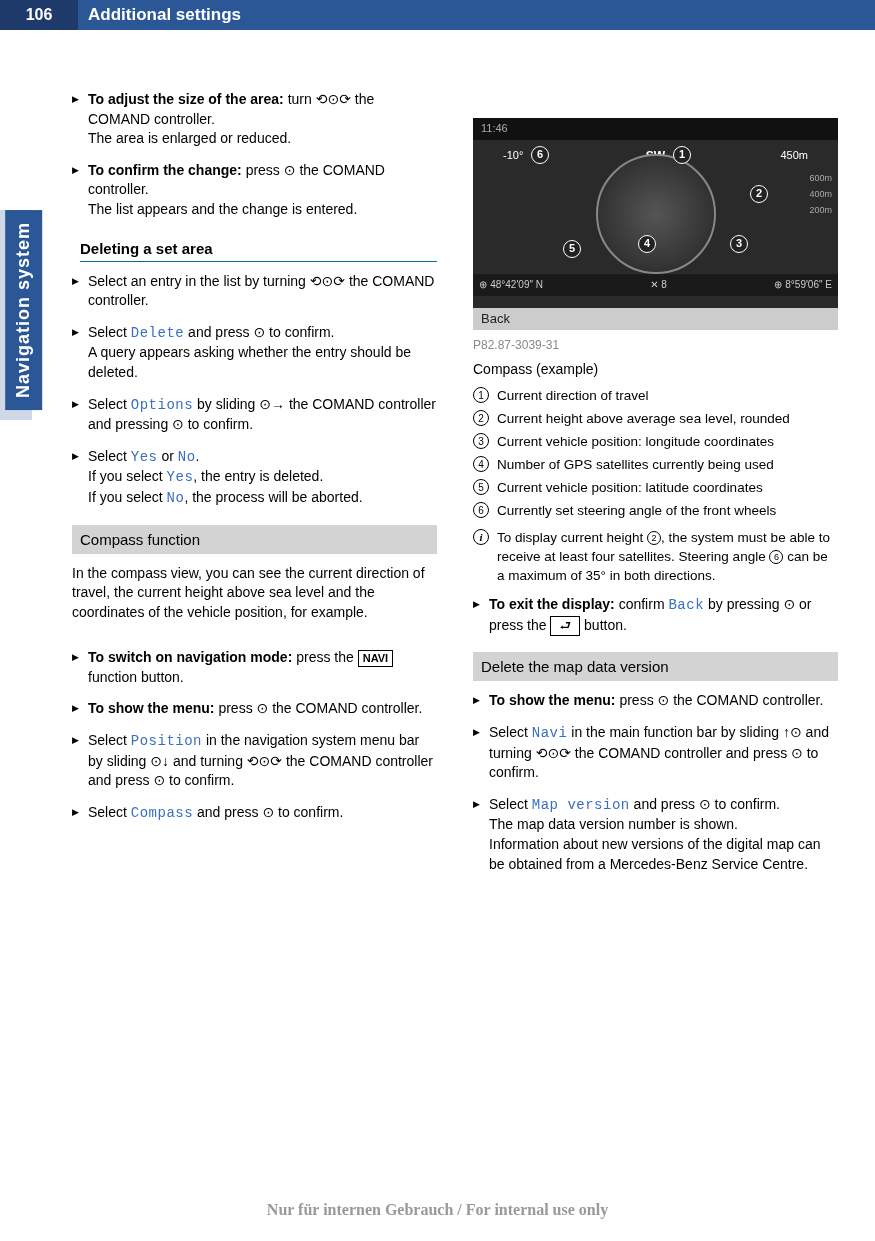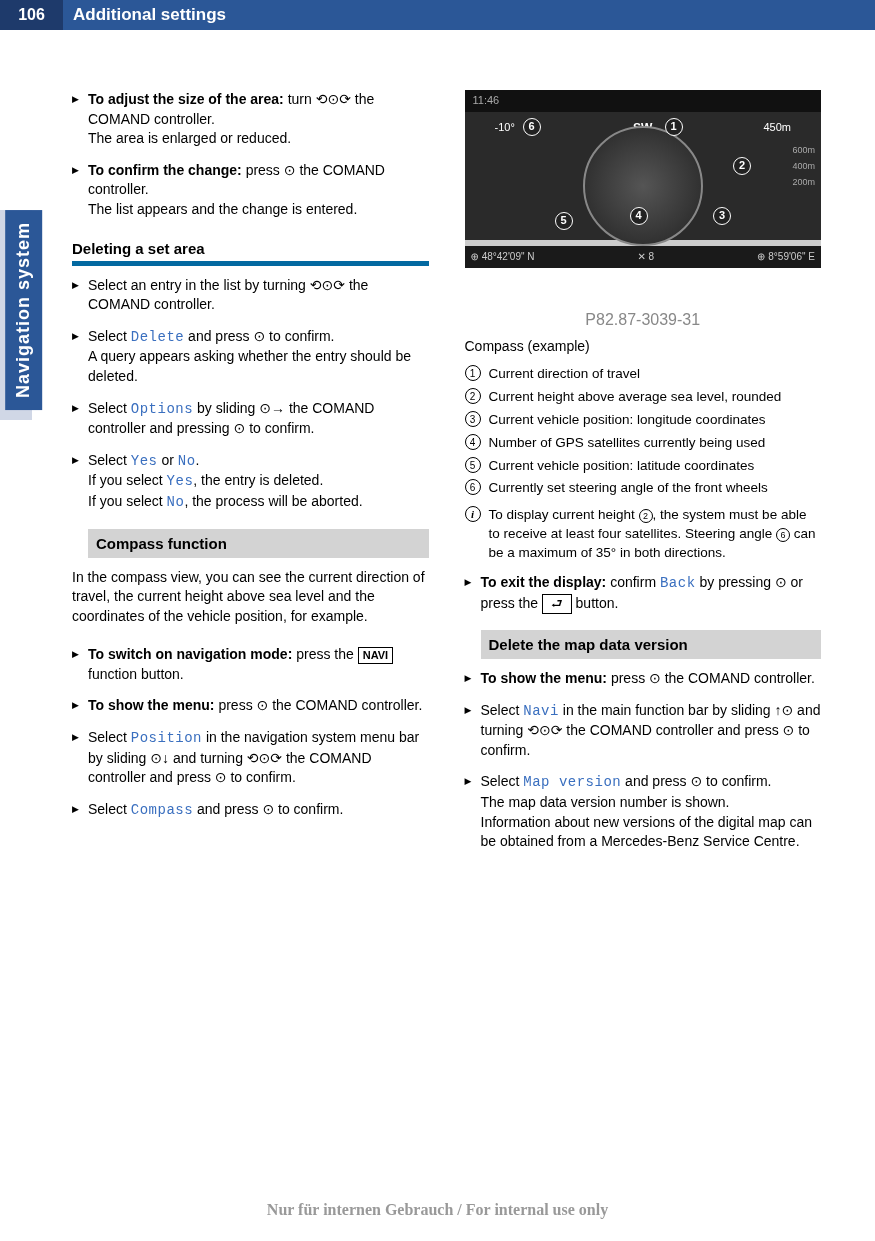--- a/index.html
+++ b/index.html
@@ -1,43 +1,43 @@
 <!DOCTYPE html>
 <html><head>
 <meta charset="utf-8">
 <style>
   * { box-sizing: border-box; margin: 0; padding: 0; }
   body { font-family: Arial, Helvetica, sans-serif; font-size: 14px; width: 875px; height: 1241px; position: relative; background: #fff; color: #000; line-height: 1.4; }
   .page-header { background: #2b5797; color: #fff; font-weight: bold; height: 30px; display: flex; align-items: center; }
-  .page-num-box { background: #1e3a6b; width: 63px; height: 30px; display: flex; align-items: center; justify-content: center; font-size: 16px; }
+  .page-num-box { background: #1e3a6b; width: 78px; height: 30px; display: flex; align-items: center; justify-content: center; font-size: 16px; }
   .header-title { margin-left: 10px; font-size: 17px; text-align: right; }
   .side-tab { position: absolute; left: 5px; top: 210px; background: #2b5797; color: #fff; font-weight: bold; writing-mode: vertical-rl; transform: rotate(180deg); padding: 12px 6px; font-size: 18px; letter-spacing: 1px; }
   .side-tab-bg { position: absolute; left: 0; top: 210px; width: 32px; height: 210px; background: #d0d7e6; }
-  .content { display: flex; padding: 60px 54px 30px 72px; gap: 36px; }
+  .content { display: flex; padding: 60px 37px 30px 72px; gap: 36px; }
   .column { flex: 1; min-width: 0; }
   .bullet-item { margin-bottom: 12px; position: relative; padding-left: 16px; }
   .bullet-item::before { content: "▶"; font-size: 9px; position: absolute; left: 0; top: 3px; }
   .bold { font-weight: bold; }
   .ui-text { color: #3a6fbf; font-family: 'Courier New', monospace; letter-spacing: 0.5px; }
   .icon-turn, .icon-press, .icon-slide { display: inline-block; font-family: serif; }
-  .subhead { font-weight: bold; border-bottom: 5px solid #0369a1; padding-bottom: 2px; margin: 18px 0 10px 0; font-size: 15px; }
-  .section-bar { background: #d3d3d3; font-weight: bold; padding: 4px 8px; margin: 16px 0 10px 16px; font-size: 15px; }
+  .subhead { font-weight: bold; border-bottom: 1px solid #0369a1; padding-bottom: 2px; margin: 18px 0 10px 8px; font-size: 15px; }
+  .section-bar { background: #d3d3d3; font-weight: normal; padding: 4px 8px; margin: 16px 0 10px 0; font-size: 15px; }
   .navi-btn { display: inline-block; border: 1px solid #000; padding: 0 4px; font-size: 11px; font-weight: bold; vertical-align: middle; }
   .back-btn { display: inline-block; border: 1px solid #000; padding: 0 8px; font-size: 13px; vertical-align: middle; }
-  .para { margin-bottom: 19px; }
+  .para { margin-bottom: 26px; }
   .compass-screenshot { width: 100%; height: 215px; position: relative; margin-bottom: 4px; }
-  .screen-area { background: #2a2a2a; color: #fff; height: 150px; position: relative; }
+  .screen-area { background: #2a2a2a; color: #fff; height: 190px; position: relative; margin-top: 28px; }
   .screen-topbar { background: #111; height: 22px; font-size: 11px; display: flex; align-items: center; padding: 0 8px; color: #aaa; }
   .screen-body { position: relative; height: 134px; }
   .screen-compass { position: absolute; left: 50%; top: 55%; transform: translate(-50%, -50%); width: 120px; height: 120px; border: 2px solid #888; border-radius: 50%; background: radial-gradient(#555, #222); }
   .marker { position: absolute; width: 18px; height: 18px; border: 1.5px solid #fff; border-radius: 50%; background: #222; color: #fff; font-size: 11px; font-weight: bold; display: flex; align-items: center; justify-content: center; }
   .alt-scale { position: absolute; right: 6px; top: 30px; font-size: 9px; color: #aaa; text-align: right; line-height: 1.8; }
   .screen-bottom { background: #1a1a1a; height: 22px; font-size: 10px; display: flex; align-items: center; justify-content: space-between; padding: 0 6px; color: #ccc; }
   .screen-back { background: #ccc; color: #222; height: 22px; font-size: 13px; padding: 2px 8px; }
-  .img-id { font-size: 16px; color: #888; text-align: center; margin-bottom: 6px; }
+  .img-id { font-size: 12px; color: #888; text-align: left; margin-bottom: 6px; }
   .caption { font-size: 14px; margin-bottom: 8px; }
   .legend-item { margin-bottom: 4px; padding-left: 24px; position: relative; font-size: 13.5px; }
   .legend-num { position: absolute; left: 0; top: 0; width: 16px; height: 16px; border: 1px solid #000; border-radius: 50%; font-size: 10px; text-align: center; line-height: 15px; }
   .info-item { position: relative; padding-left: 24px; margin: 8px 0 10px 0; font-size: 13.5px; }
   .info-icon { position: absolute; left: 0; top: 0; width: 16px; height: 16px; border: 1.5px solid #000; border-radius: 50%; font-size: 11px; font-weight: bold; font-style: italic; text-align: center; line-height: 14px; font-family: serif; }
   .inline-circ { display: inline-block; width: 14px; height: 14px; border: 1px solid #000; border-radius: 50%; font-size: 9px; text-align: center; line-height: 13px; vertical-align: middle; }
   .watermark { position: absolute; bottom: 20px; width: 100%; text-align: center; color: #999; font-weight: bold; font-size: 16px; font-family: Georgia, serif; }
   .sw-label { position:absolute; top:8px; left:50%; transform:translateX(-50%); font-size:12px; font-weight:bold; }
   .angle-label { position:absolute; top:8px; left:30px; font-size:11px; }
   .dist-label { position:absolute; top:8px; right:30px; font-size:11px; }

